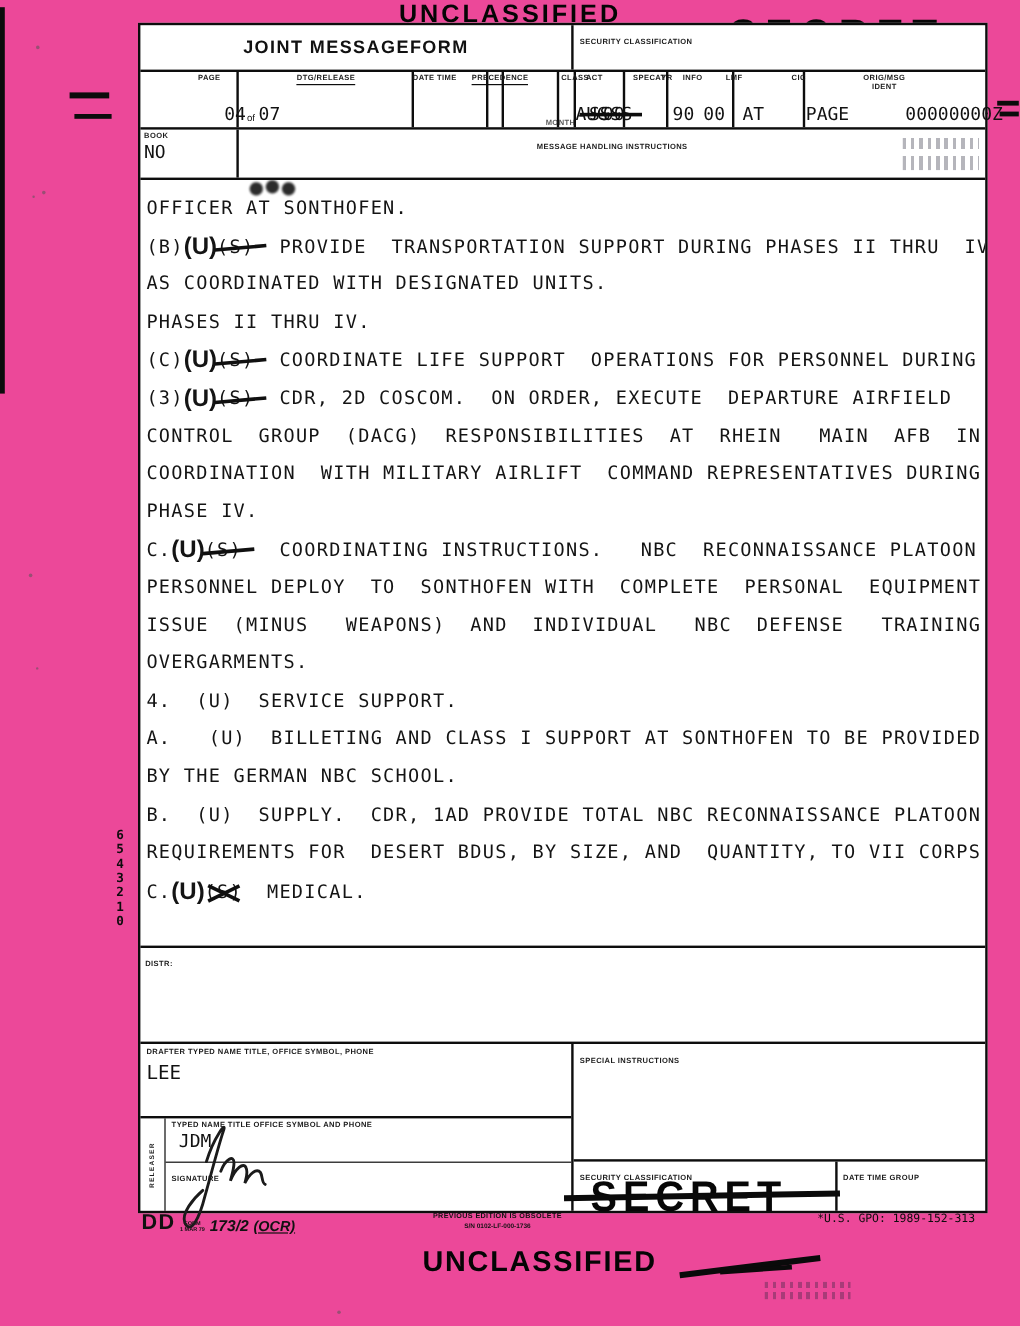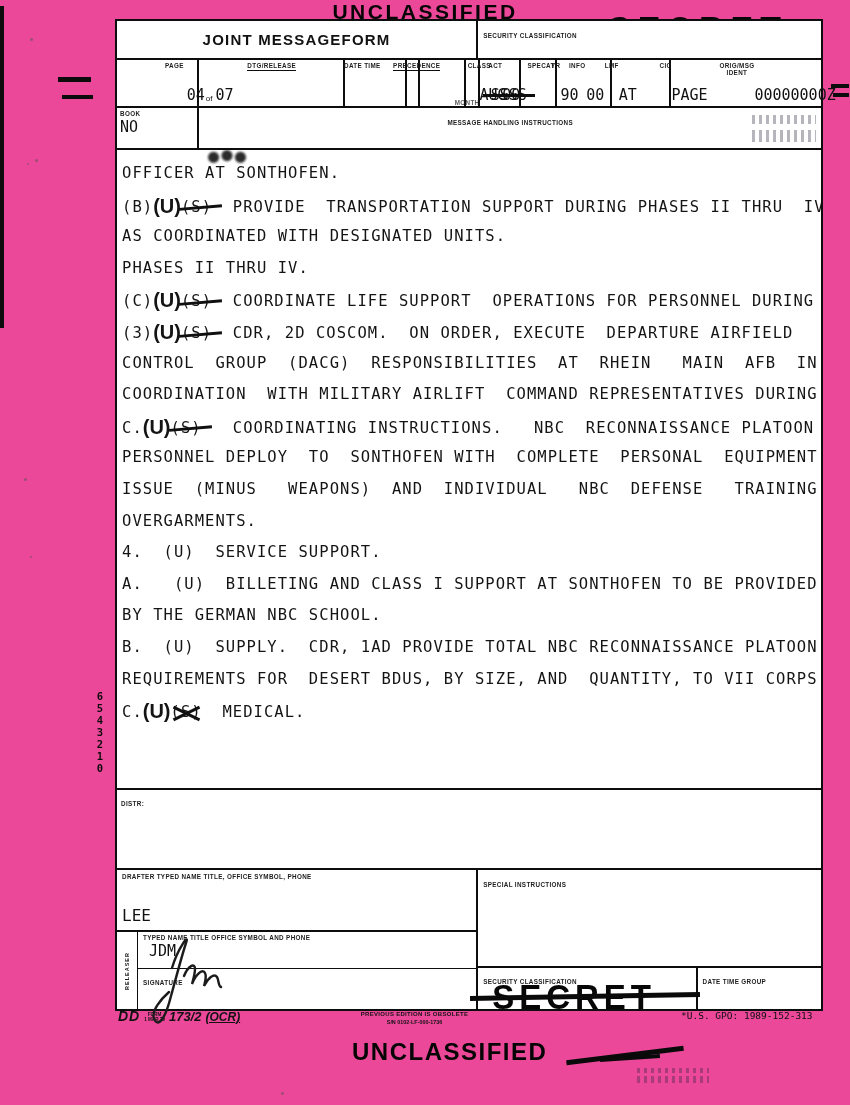--- a/index.html
+++ b/index.html
@@ -78,40 +78,40 @@
 
   .margin-digits{position:absolute;left:94px;top:690px;width:12px;text-align:center;
     font-family:"DejaVu Sans Mono",monospace;font-size:10.5px;font-weight:700;line-height:12px;color:#0c0c0c;}
 
   
   .distr-box{height:80px;border-bottom:2.5px solid #0d0d0d;box-sizing:border-box;padding:2px 4px;}
 
   .bottom-block{display:flex;height:139px;}
   .bb-left{width:51.3%;border-right:2px solid #0d0d0d;box-sizing:border-box;display:flex;flex-direction:column;}
   .drafter{height:62px;border-bottom:2px solid #0d0d0d;box-sizing:border-box;padding:3px 5px;}
-  .drafter .dv{font-family:"DejaVu Sans Mono",monospace;font-size:16px;margin-top:26px;}
+  .drafter .dv{font-family:"DejaVu Sans Mono",monospace;font-size:16px;margin-top:4px;}
   .rel-block{flex:1;display:flex;}
   .rel-strip{width:20px;border-right:1.5px solid #0d0d0d;display:flex;align-items:center;justify-content:center;}
   .rel-strip span{writing-mode:vertical-rl;transform:rotate(180deg);font-size:5.5px;
     font-weight:700;letter-spacing:1px;}
   .rel-main{flex:1;display:flex;flex-direction:column;}
   .typed-cell{height:37px;border-bottom:1.5px solid #0d0d0d;box-sizing:border-box;padding:2px 5px;}
   .typed-cell .tv{font-family:"DejaVu Sans Mono",monospace;font-size:15px;margin:1px 0 0 6px;}
   .sig-cell{flex:1;padding:2px 5px;position:relative;}
 
   .bb-right{flex:1;display:flex;flex-direction:column;}
   .special{height:98px;border-bottom:2px solid #0d0d0d;box-sizing:border-box;padding:3px 5px;}
   .bb-bottom{flex:1;display:flex;}
   .seccls{width:64%;border-right:2px solid #0d0d0d;box-sizing:border-box;padding:2px 5px;position:relative;overflow:visible;}
   .dtg-cell{flex:1;padding:2px 5px;}
   .seccls .stamp-secret{left:14px;top:10px;font-size:33px;letter-spacing:5px;z-index:3;}
 
   
   .dd-line{position:absolute;left:118px;top:1008px;display:flex;align-items:flex-end;gap:4px;}
-  .dd-line .dd{font-size:14px;font-weight:800;letter-spacing:1px;font-style:italic;}
+  .dd-line .dd{font-size:18px;font-weight:800;letter-spacing:1px;}
   .dd-line .stack{font-size:4.6px;font-weight:700;line-height:5px;text-align:center;padding-bottom:2px;}
   .dd-line .fno{font-size:13px;font-weight:700;font-style:italic;}
   .dd-line .ocr{font-size:12px;font-style:italic;font-weight:700;text-decoration:underline;}
   .center-note{position:absolute;left:322px;top:1011px;width:185px;text-align:center;}
   .center-note .l1{font-size:6px;font-weight:700;letter-spacing:.3px;}
   .center-note .l2{font-size:5.4px;font-weight:700;margin-top:2px;}
   .gpo{position:absolute;left:681px;top:1010px;font-family:"DejaVu Sans Mono",monospace;font-size:9.5px;color:#0c0c0c;}
   .sig-svg{position:absolute;left:138px;top:926px;z-index:4;pointer-events:none;}
 </style>
 </head>
@@ -232,20 +232,21 @@
 
     <div class="body-box">
         <div class="bline"><span>OFFICER AT SONTHOFEN.</span></div>
         <div class="bline"><span>(B)</span><span class="seg-stamp">(U)</span><span class="seg-struck">(S)</span><span>  PROVIDE  TRANSPORTATION SUPPORT DURING PHASES II THRU  IV</span></div>
         <div class="bline"><span>AS COORDINATED WITH DESIGNATED UNITS.</span></div>
         <div class="bline"><span>PHASES II THRU IV.</span></div>
         <div class="bline"><span>(C)</span><span class="seg-stamp">(U)</span><span class="seg-struck">(S)</span><span>  COORDINATE LIFE SUPPORT  OPERATIONS FOR PERSONNEL DURING</span></div>
         <div class="bline"><span>(3)</span><span class="seg-stamp">(U)</span><span class="seg-struck">(S)</span><span>  CDR, 2D COSCOM.  ON ORDER, EXECUTE  DEPARTURE AIRFIELD</span></div>
         <div class="bline"><span>CONTROL  GROUP  (DACG)  RESPONSIBILITIES  AT  RHEIN   MAIN  AFB  IN</span></div>
         <div class="bline"><span>COORDINATION  WITH MILITARY AIRLIFT  COMMAND REPRESENTATIVES DURING</span></div>
+        <div class="bline"><span>PHASE IV.</span></div>
         <div class="bline"><span>C.</span><span class="seg-stamp">(U)</span><span class="seg-struck">(S)</span><span>   COORDINATING INSTRUCTIONS.   NBC  RECONNAISSANCE PLATOON</span></div>
         <div class="bline"><span>PERSONNEL DEPLOY  TO  SONTHOFEN WITH  COMPLETE  PERSONAL  EQUIPMENT</span></div>
         <div class="bline"><span>ISSUE  (MINUS   WEAPONS)  AND  INDIVIDUAL   NBC  DEFENSE   TRAINING</span></div>
         <div class="bline"><span>OVERGARMENTS.</span></div>
         <div class="bline"><span>4.  (U)  SERVICE SUPPORT.</span></div>
         <div class="bline"><span>A.   (U)  BILLETING AND CLASS I SUPPORT AT SONTHOFEN TO BE PROVIDED</span></div>
         <div class="bline"><span>BY THE GERMAN NBC SCHOOL.</span></div>
         <div class="bline"><span>B.  (U)  SUPPLY.  CDR, 1AD PROVIDE TOTAL NBC RECONNAISSANCE PLATOON</span></div>
         <div class="bline"><span>REQUIREMENTS FOR  DESERT BDUS, BY SIZE, AND  QUANTITY, TO VII CORPS</span></div>
         <div class="bline"><span>C.</span><span class="seg-stamp">(U)</span><span class="seg-struckx">(S)</span><span>  MEDICAL.</span></div>

